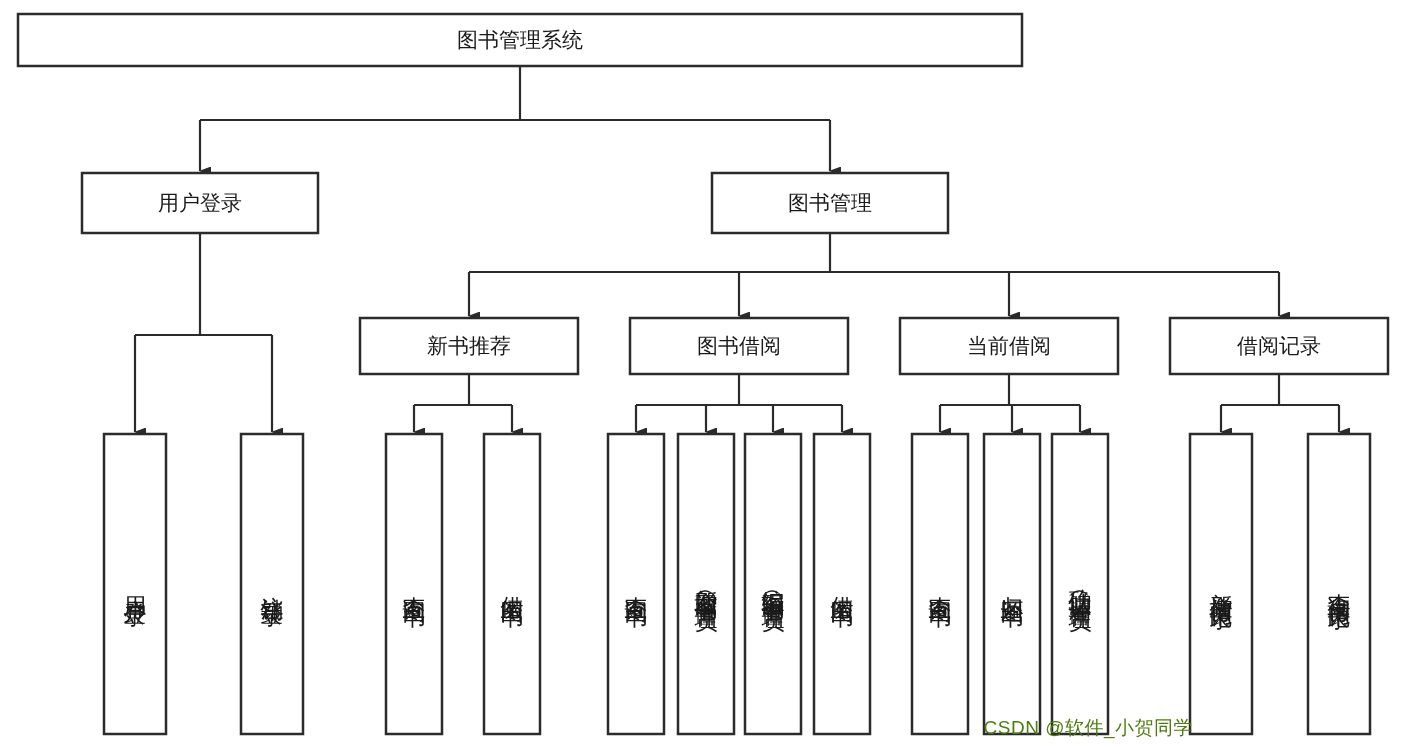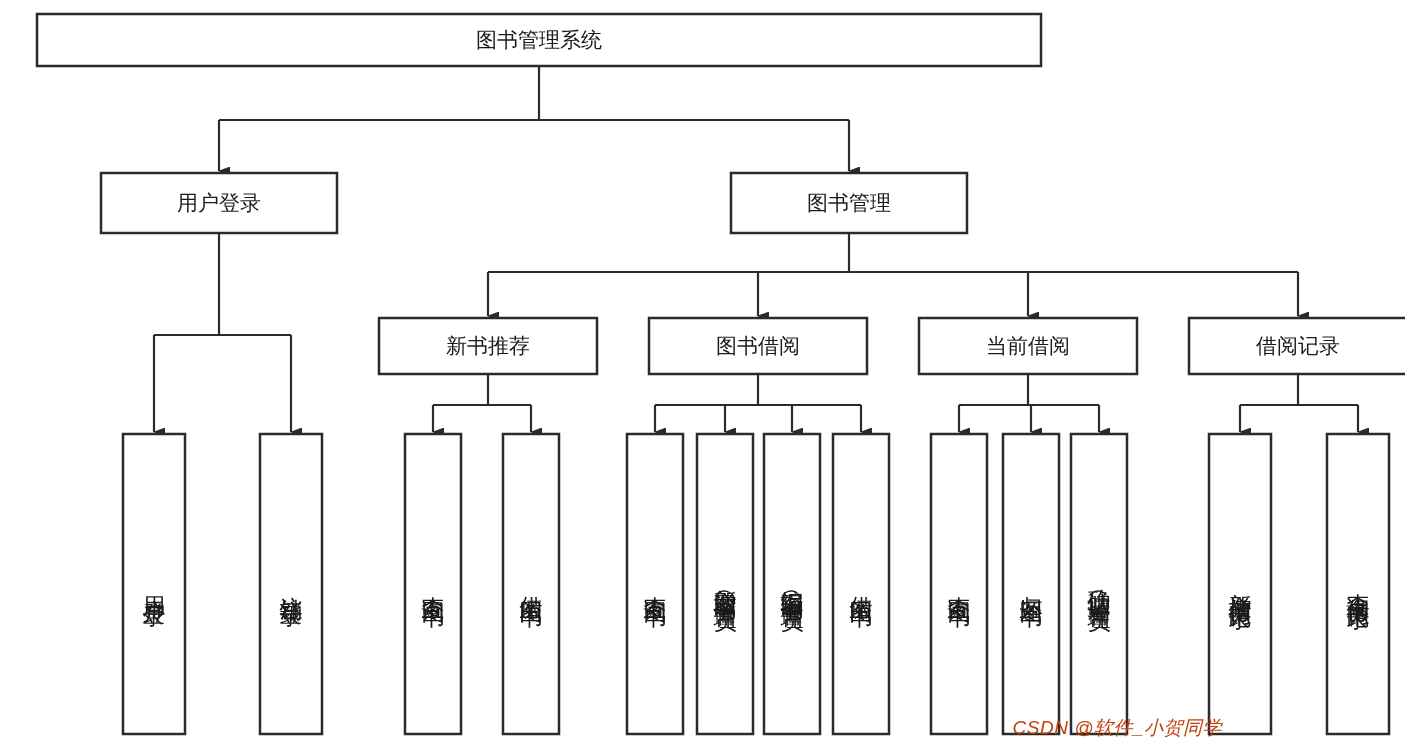--- a/index.html
+++ b/index.html
@@ -13,21 +13,20 @@
     position: relative;
     font-family: "Liberation Sans", "DejaVu Sans", sans-serif;
     overflow: hidden;
   }
   #diagram-root {
     position: absolute;
     left: 0;
     top: 0;
     width: 1203px;
     height: 747px;
-    margin-left: 19px;
   }
   svg.diagram-canvas {
     display: block;
     width: 1405px;
     height: 747px;
   }
   .node-box {
     fill: #ffffff;
     stroke: #2b2b2b;
     stroke-width: 2.5;
@@ -60,28 +59,27 @@
     text-orientation: upright;
     font-family: "Liberation Sans", "DejaVu Sans", sans-serif;
     font-size: 23px;
     line-height: 1.18;
     letter-spacing: 3px;
     color: #1a1a1a;
     white-space: nowrap;
   }
   .watermark {
     position: absolute;
-    right: 0;
+    right: 10px;
     bottom: 6px;
     font-family: "Liberation Sans", "DejaVu Sans", sans-serif;
     font-size: 19px;
-    color: #c2410c;
+    color: #4d7c0f;
     letter-spacing: 0.5px;
     white-space: nowrap;
-    font-style: italic;
   }
 </style>
 </head>
 <body>
 
 <div id="diagram-root">
 
   <svg class="diagram-canvas" viewBox="0 0 1405 747">
     <defs>
       <marker id="arrowhead" markerWidth="9" markerHeight="12" refX="4.5" refY="11" orient="auto" markerUnits="userSpaceOnUse">

